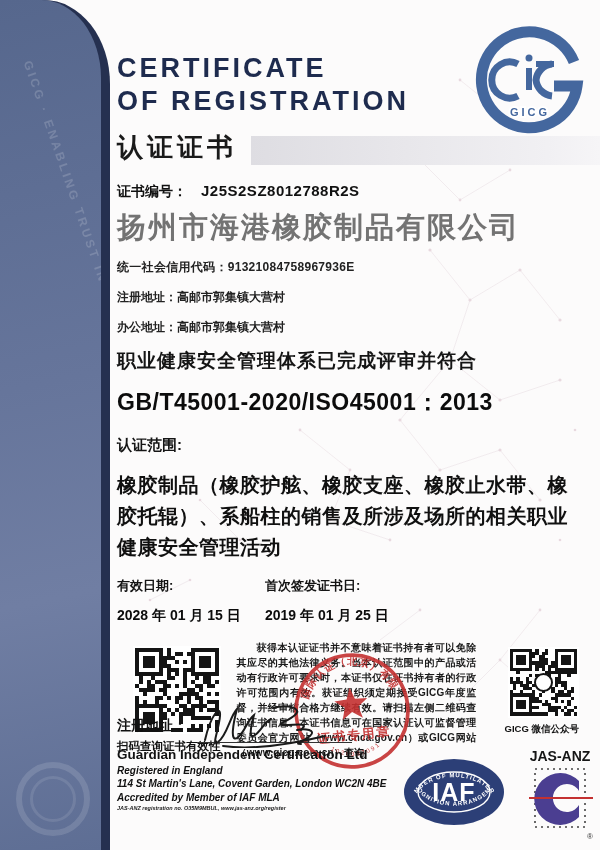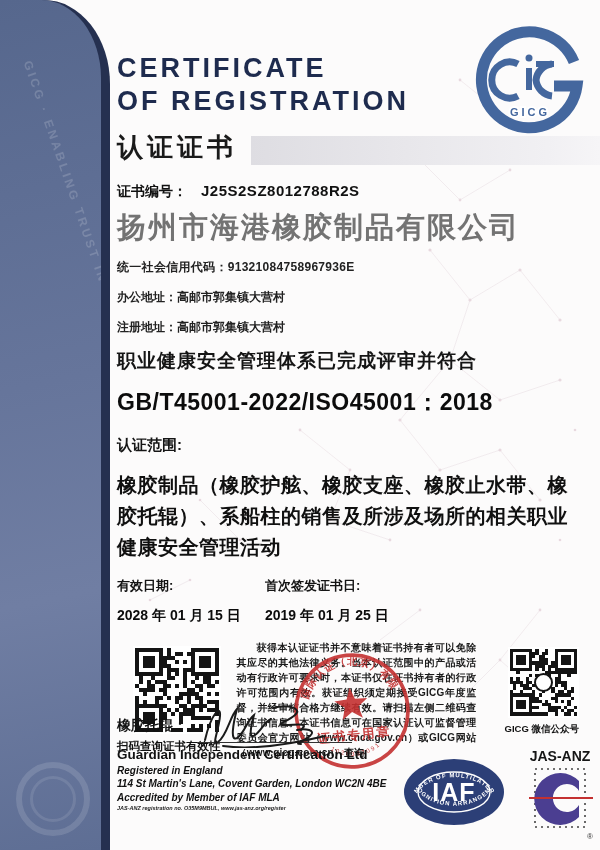--- a/index.html
+++ b/index.html
@@ -155,24 +155,24 @@
       <span class="subtitle-cn">认证证书</span>
       <span class="subtitle-band"></span>
     </div>
 
     <div class="cert-no-row">
       <span>证书编号：</span><span class="num">J25S2SZ8012788R2S</span>
     </div>
 
     <div class="company">扬州市海港橡胶制品有限公司</div>
     <div class="credit">统一社会信用代码：91321084758967936E</div>
+    <div class="addr">注册地址：高邮市郭集镇大营村</div>
     <div class="addr">办公地址：高邮市郭集镇大营村</div>
-    <div class="addr">注册地址：高邮市郭集镇大营村</div>
     <div class="statement">职业健康安全管理体系已完成评审并符合</div>
-    <div class="standard">GB/T45001-2022/ISO45001：2018</div>
+    <div class="standard">GB/T45001-2020/ISO45001：2013</div>
     <div class="scope-label">认证范围:</div>
     <div class="scope-text">橡胶制品（橡胶护舷、橡胶支座、橡胶止水带、橡胶托辊）、系船柱的销售及所涉及场所的相关职业健康安全管理活动</div>
 
     <div class="dates-row">
       <div class="date-col">
         <div class="date-label">有效日期:</div>
         <div class="date-value">2028 年 01 月 15 日</div>
       </div>
       <div class="date-col">
         <div class="date-label">首次签发证书日:</div>
@@ -1092,21 +1092,21 @@
     <text font-size="10" font-weight="bold" fill="#c43131" letter-spacing="1">
       <textPath href="#sealArcTop" startOffset="50%" text-anchor="middle">卫士国际认证（北京）有限公司</textPath>
     </text>
     <text x="60" y="88" text-anchor="middle" font-size="12.5" font-weight="bold" fill="#c43131" letter-spacing="2">证书专用章</text>
     <text font-size="6" fill="#c43131" letter-spacing="2">
       <textPath href="#sealArcBottom" startOffset="50%" text-anchor="middle">1029387091</textPath>
     </text>
   </svg>
 
   <div class="sign-row">
-    <span class="sign-label">橡胶托辊：</span>
+    <span class="sign-label">注册地址：</span>
     <span class="sig-area">
       <svg class="sig-svg" width="150" height="48" viewBox="0 0 150 48">
         <g fill="none" stroke="#1a1a1a" stroke-width="2" stroke-linecap="round">
           <path d="M8,40 C14,14 24,4 23,16 C22,30 14,46 21,42 C30,36 33,16 40,9 C36,24 33,42 40,38 C48,33 50,20 57,15 C54,26 51,40 58,35 C65,30 67,22 74,19"></path>
           <path d="M76,8 C90,4 106,8 98,15 C90,22 76,25 88,25 C100,25 112,22 104,30"></path>
           <path d="M100,30 C108,28 120,30 113,36 C106,42 96,44 104,44"></path>
           <path d="M26,46 C55,50 95,44 128,36"></path>
         </g>
       </svg>
     </span>

